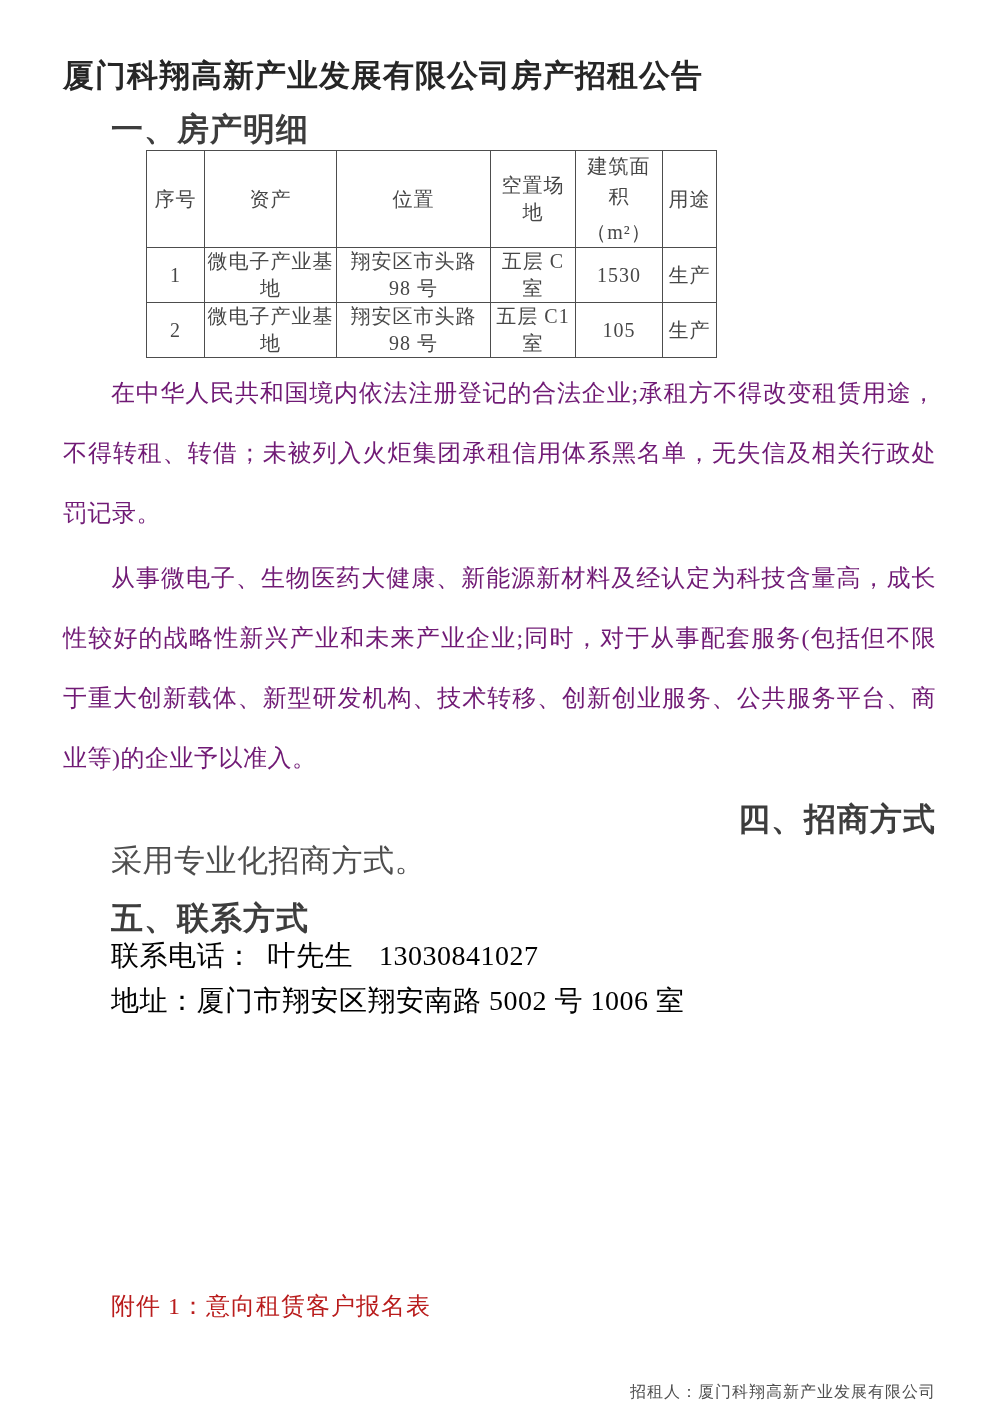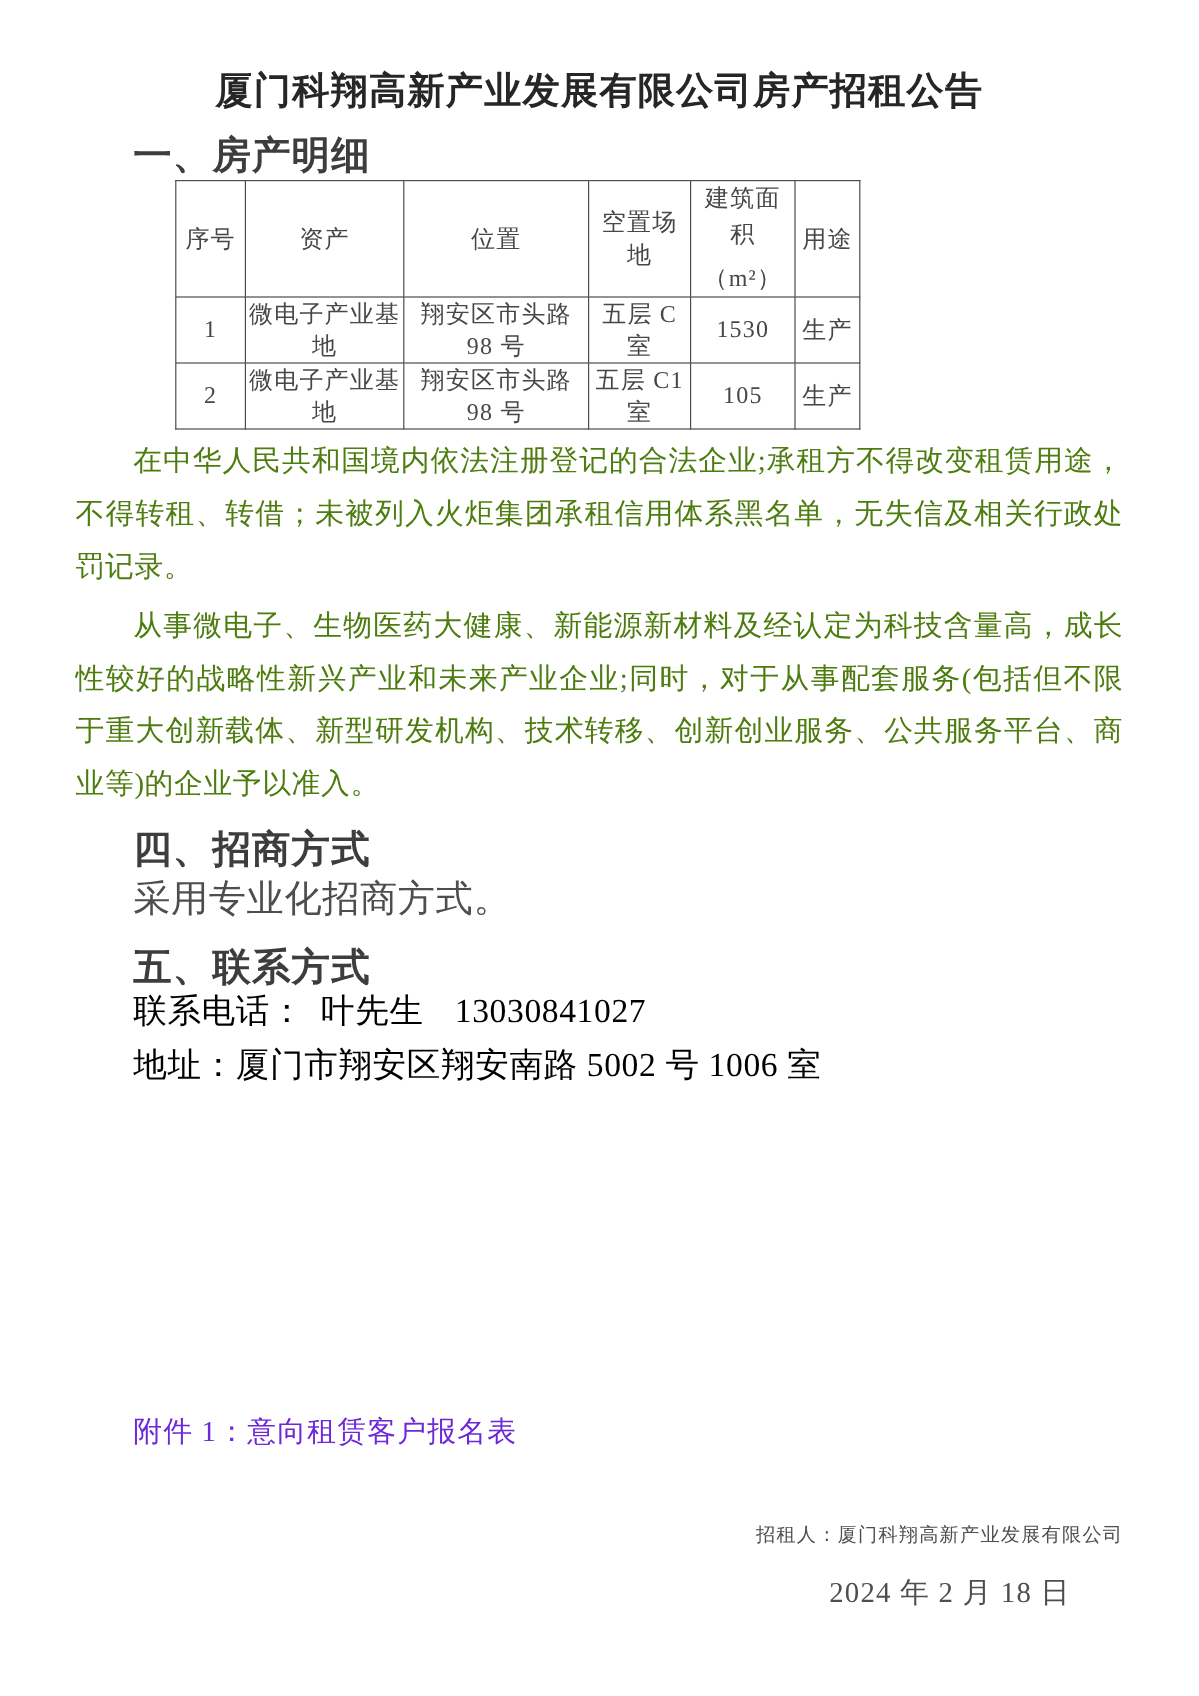--- a/index.html
+++ b/index.html
@@ -13,46 +13,46 @@
     height: 1413px;
     background: #ffffff;
     font-family: "Liberation Serif", "DejaVu Serif", serif;
     color: #4a4a4a;
     overflow: hidden;
     box-sizing: border-box;
     padding: 0 63px;
   }
   .doc-title {
     margin-top: 54px;
-    text-align: center;
+    text-align: left;
     font-size: 31px;
     font-weight: bold;
     color: #262626;
     letter-spacing: 1px;
     line-height: 44px;
   }
   .sec-heading {
     font-size: 32px;
     font-weight: bold;
     color: #3d3d3d;
     line-height: 30px;
     padding-left: 48px;
     letter-spacing: 1px;
   }
   .h1 { margin-top: 16px; }
   .h2 { margin-top: 14px; }
   .h3 { margin-top: 12px; }
-  .h4 { margin-top: 16px; }
+  .h4 { margin-top: 16px; text-align: right; }
   .h5 { margin-top: 20px; }
   .para {
     font-size: 24px;
-    line-height: 44px;
+    line-height: 60px;
     text-indent: 48px;
     text-align: justify;
-    color: #4d7c0f;
+    color: #701a75;
     margin-top: 5px;
     letter-spacing: 0.5px;
   }
   .single-line {
     font-size: 31px;
     line-height: 44px;
     padding-left: 48px;
     color: #4e4e4e;
     margin-top: 5px;
     letter-spacing: 0.5px;
@@ -86,21 +86,21 @@
     color: #000000;
     letter-spacing: 0.5px;
   }
   .contact-line .sp-sm { display: inline-block; width: 14px; }
   .contact-line .sp-md { display: inline-block; width: 26px; }
   .attachment {
     margin-top: 266px;
     font-size: 24px;
     line-height: 34px;
     padding-left: 48px;
-    color: #6d28d9;
+    color: #b91c1c;
     letter-spacing: 1px;
   }
   .signoff-lessor {
     margin-top: 52px;
     font-size: 16px;
     line-height: 34px;
     text-align: right;
     padding-right: 0px;
     color: #4e4e4e;
     letter-spacing: 1px;

